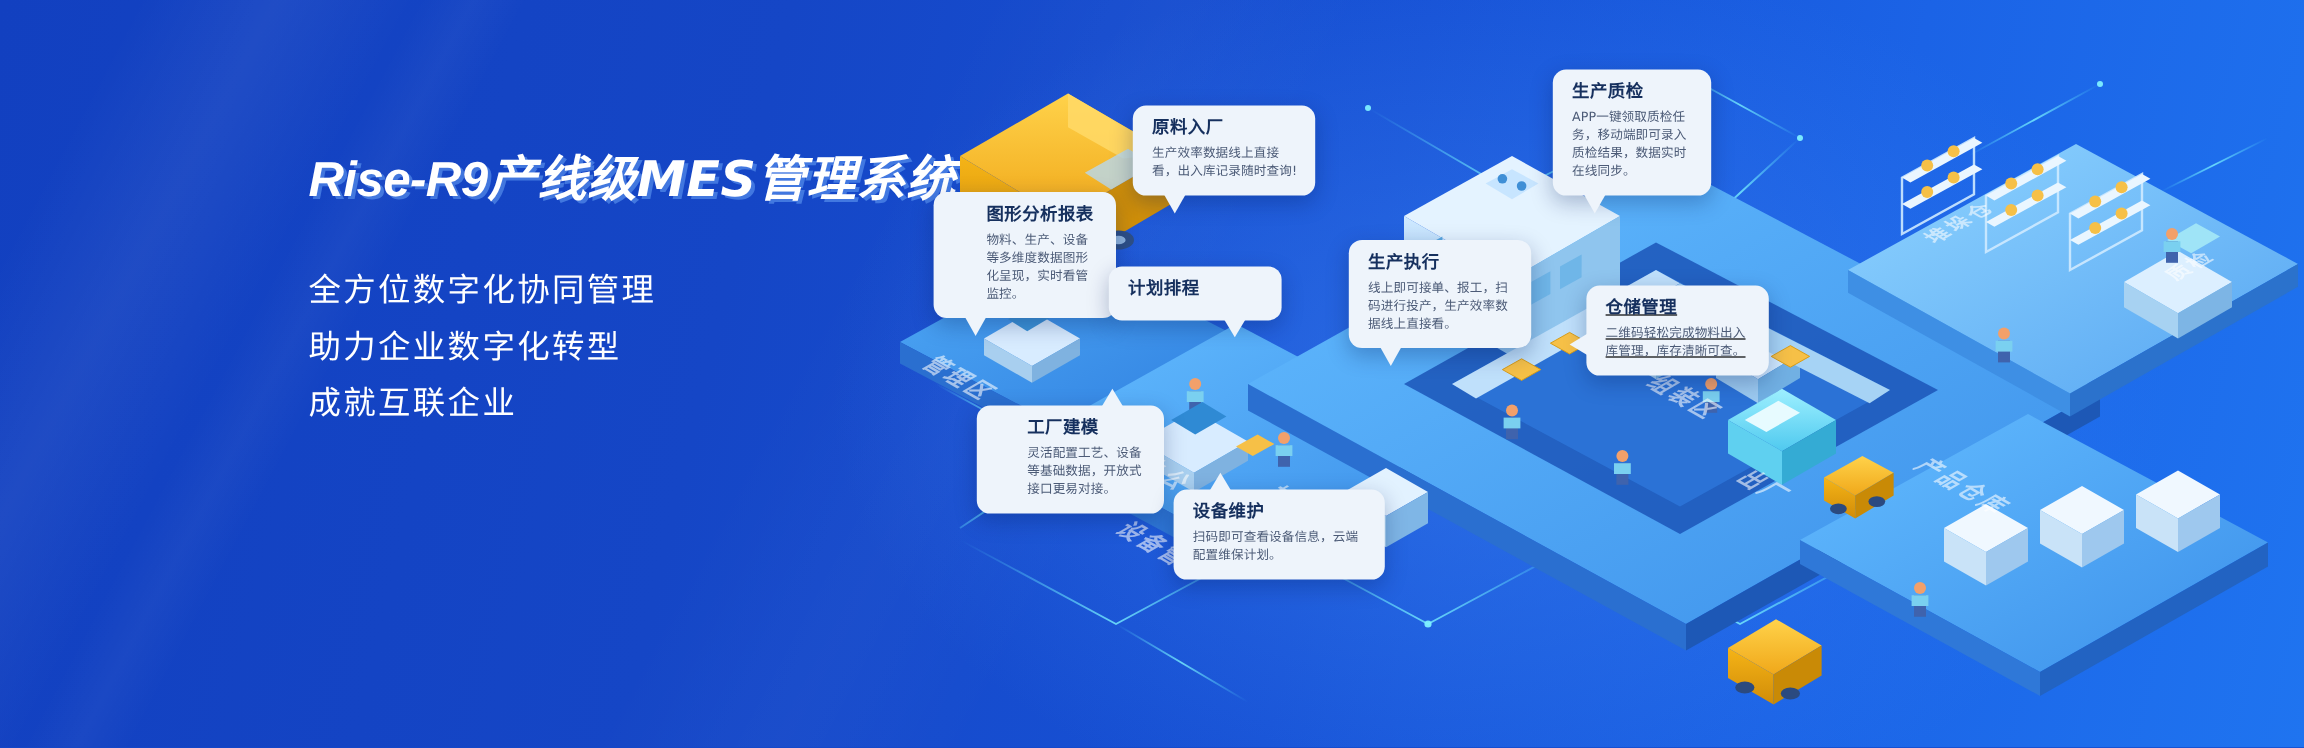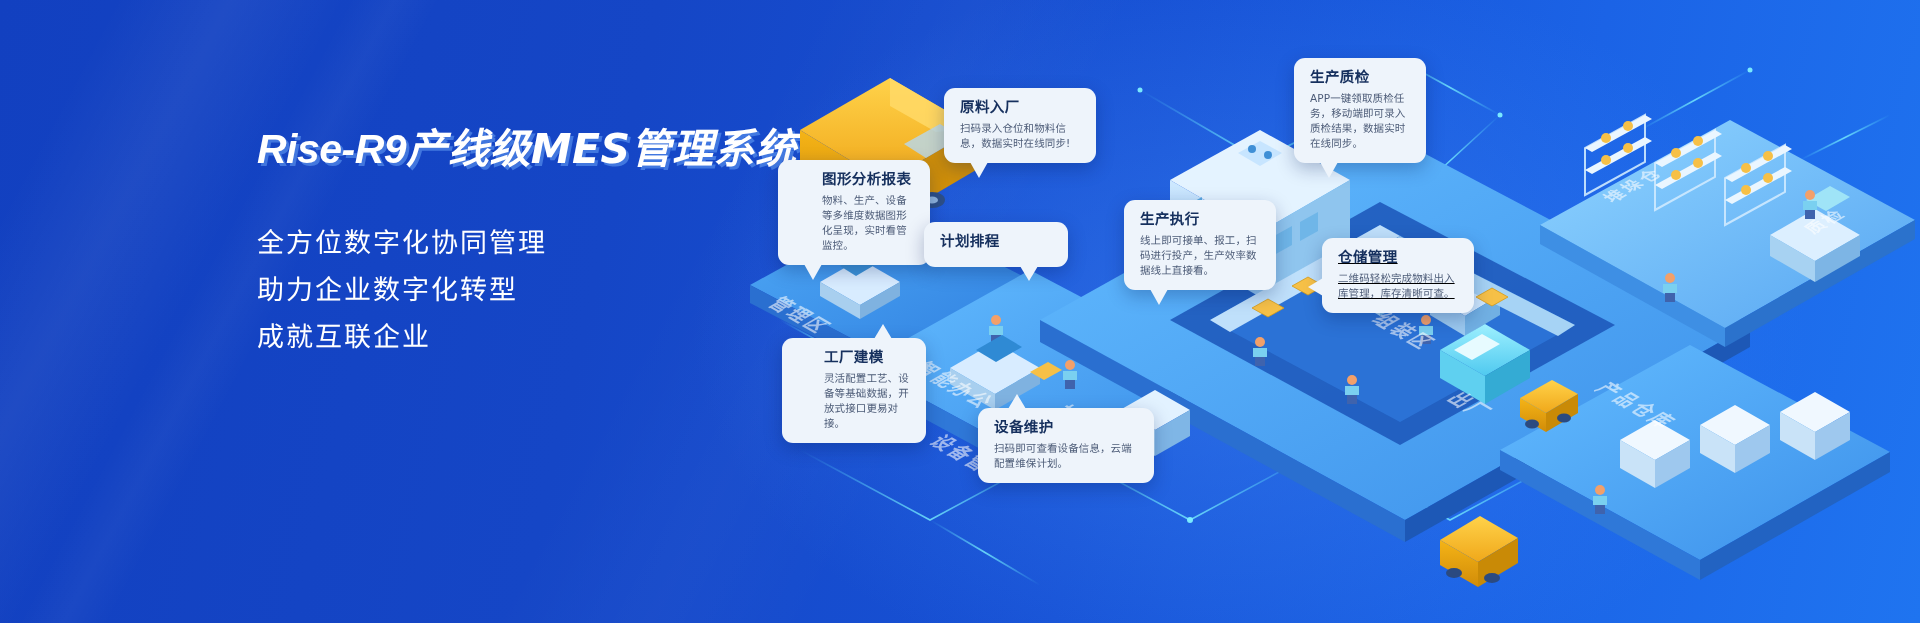--- a/index.html
+++ b/index.html
@@ -389,21 +389,21 @@
   </div>
 
   <div class="card" style="left:778px;top:160px;width:152px;padding-left:44px;">
     <div class="c-title">图形分析报表</div>
     <div class="c-body">物料、生产、设备等多维度数据图形化呈现，实时看管监控。</div>
     <div class="tail tail-bl"></div>
   </div>
 
   <div class="card" style="left:944px;top:88px;width:152px;">
     <div class="c-title">原料入厂</div>
-    <div class="c-body">扫码录入仓位和物料信息，数据实时在线同步!</div>
+    <div class="c-body">生产效率数据线上直接看，出入库记录随时查询!</div>
     <div class="tail tail-bl"></div>
   </div>
 
   <div class="card" style="left:1294px;top:58px;width:132px;">
     <div class="c-title">生产质检</div>
     <div class="c-body">APP一键领取质检任务，移动端即可录入质检结果，数据实时在线同步。</div>
     <div class="tail tail-bl"></div>
   </div>
 
   <div class="card" style="left:924px;top:222px;width:144px;">
@@ -416,21 +416,21 @@
     <div class="c-body">线上即可接单、报工，扫码进行投产，生产效率数据线上直接看。</div>
     <div class="tail tail-bl"></div>
   </div>
 
   <div class="card" style="left:1322px;top:238px;width:152px;text-decoration:underline;">
     <div class="c-title">仓储管理</div>
     <div class="c-body">二维码轻松完成物料出入库管理，库存清晰可查。</div>
     <div class="tail tail-lft"></div>
   </div>
 
-  <div class="card" style="left:782px;top:338px;width:144px;padding-left:42px;">
+  <div class="card" style="left:814px;top:338px;width:156px;padding-left:42px;">
     <div class="c-title">工厂建模</div>
     <div class="c-body">灵活配置工艺、设备等基础数据，开放式接口更易对接。</div>
     <div class="tail tail-tr"></div>
   </div>
 
   <div class="card" style="left:978px;top:408px;width:176px;">
     <div class="c-title">设备维护</div>
     <div class="c-body">扫码即可查看设备信息，云端配置维保计划。</div>
     <div class="tail tail-tl"></div>
   </div>

